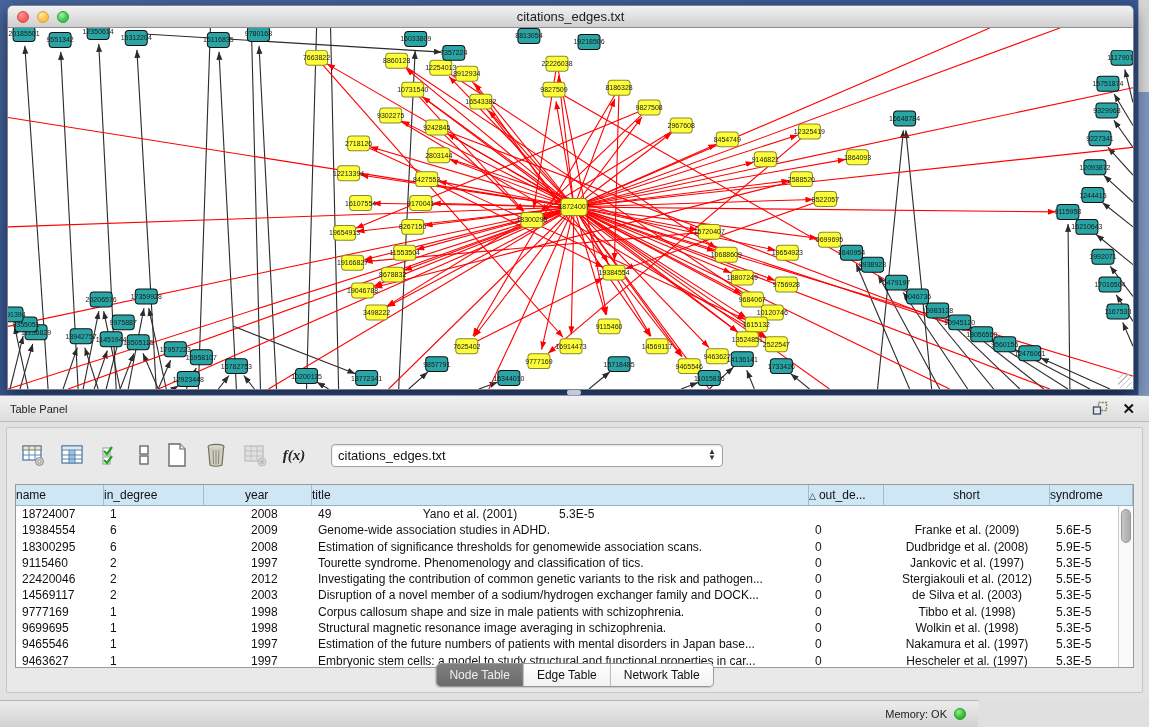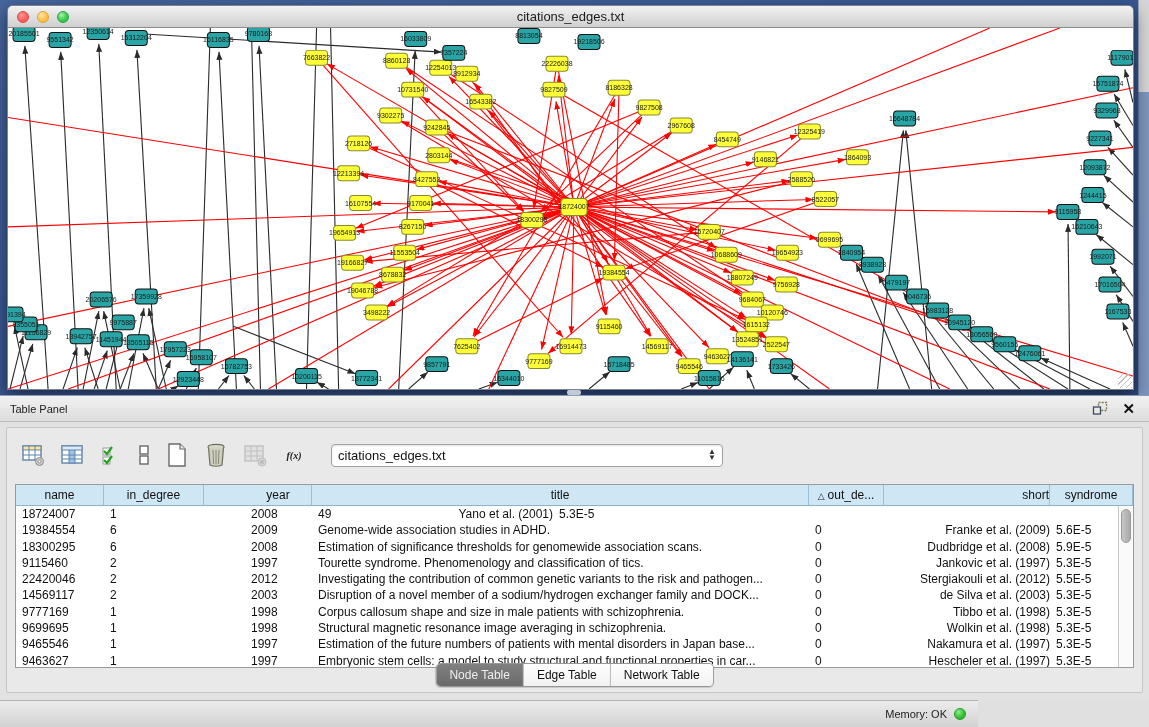--- a/index.html
+++ b/index.html
@@ -44,38 +44,38 @@
   .float-icon svg { display:block; }
   .close-icon { font-size:15px; font-weight:bold; color:#111; line-height:1; cursor:default; }
 
   .panel-surface { position:absolute; left:6px; top:31px; width:1137px; height:266px;
     background:#e9e9e9; border:1px solid #c6c6c6; border-radius:2px; }
 
   .toolbar { position:absolute; left:12px; top:11px; height:32px; display:flex; align-items:center; gap:11px; }
   .tool-btn { width:28px; height:28px; display:flex; align-items:center; justify-content:center; }
   .tool-btn.narrow { width:16px; }
   .fx-label { font-family:"Liberation Serif", serif; font-style:italic; font-weight:bold;
-    font-size:10px; color:#222; }
+    font-size:15px; color:#222; }
   .combo { margin-left:12px; width:392px; height:23px; background:#fff;
     border:1px solid #a3a3a3; border-radius:4px; box-shadow:inset 0 1px 2px rgba(0,0,0,.12);
     display:flex; align-items:center; font-size:13px; color:#111; padding:0 6px; }
   .combo-value { flex:1; }
   .combo-arrows { font-size:8px; color:#333; line-height:.8; text-align:center; }
 
   .table-wrap { position:absolute; left:8px; top:56px; width:1119px; height:184px;
     background:#fff; border:1px solid #9a9a9a; overflow:hidden; }
   .thead { display:flex; height:21px; background:#cfe6f4; border-bottom:1px solid #8fb3c9; }
-  .th { font-size:12px; color:#111; text-align:center; line-height:20px;
+  .th { font-size:12px; color:#111; text-align:left; line-height:20px;
     border-right:1px solid #9dbdd2; overflow:hidden; white-space:nowrap; }
   .sort-glyph { font-size:9px; margin-right:3px; color:#123; }
   .tbody { position:absolute; left:0; top:21px; right:15px; bottom:0; overflow:hidden; }
   .tr { display:flex; height:16.3px; line-height:16.3px; }
   .td { font-size:12px; color:#111; white-space:nowrap; overflow:hidden; padding-left:6px; }
   .c0{width:88px;} .c1{width:100px;} .c2{width:67px;margin-left:41px;} .c3{width:497px;}
-  .c4{width:75px;} .c5{width:166px; text-align:right; padding-left:0;} .c6{flex:1;}
+  .c4{width:75px;} .c5{width:166px; text-align:center; padding-left:0;} .c6{flex:1;}
   .vscroll { position:absolute; right:0; top:21px; bottom:0; width:15px;
     background:#fafafa; border-left:1px solid #c8c8c8; }
   .vthumb { position:absolute; left:2px; top:3px; width:10px; height:34px; border-radius:5px;
     background:linear-gradient(90deg,#c7c7c7,#a9a9a9); border:1px solid #999; }
 
   .tabs { position:absolute; left:50%; bottom:5px; transform:translateX(-50%);
     display:flex; border:1px solid #979797; border-radius:5px; overflow:hidden;
     background:#fff; box-shadow:0 1px 1px rgba(0,0,0,.15); }
   .tab { font-size:12px; color:#111; padding:4px 13px; background:linear-gradient(#ffffff,#f1f1f1);
     border-left:1px solid #b9b9b9; white-space:nowrap; }

